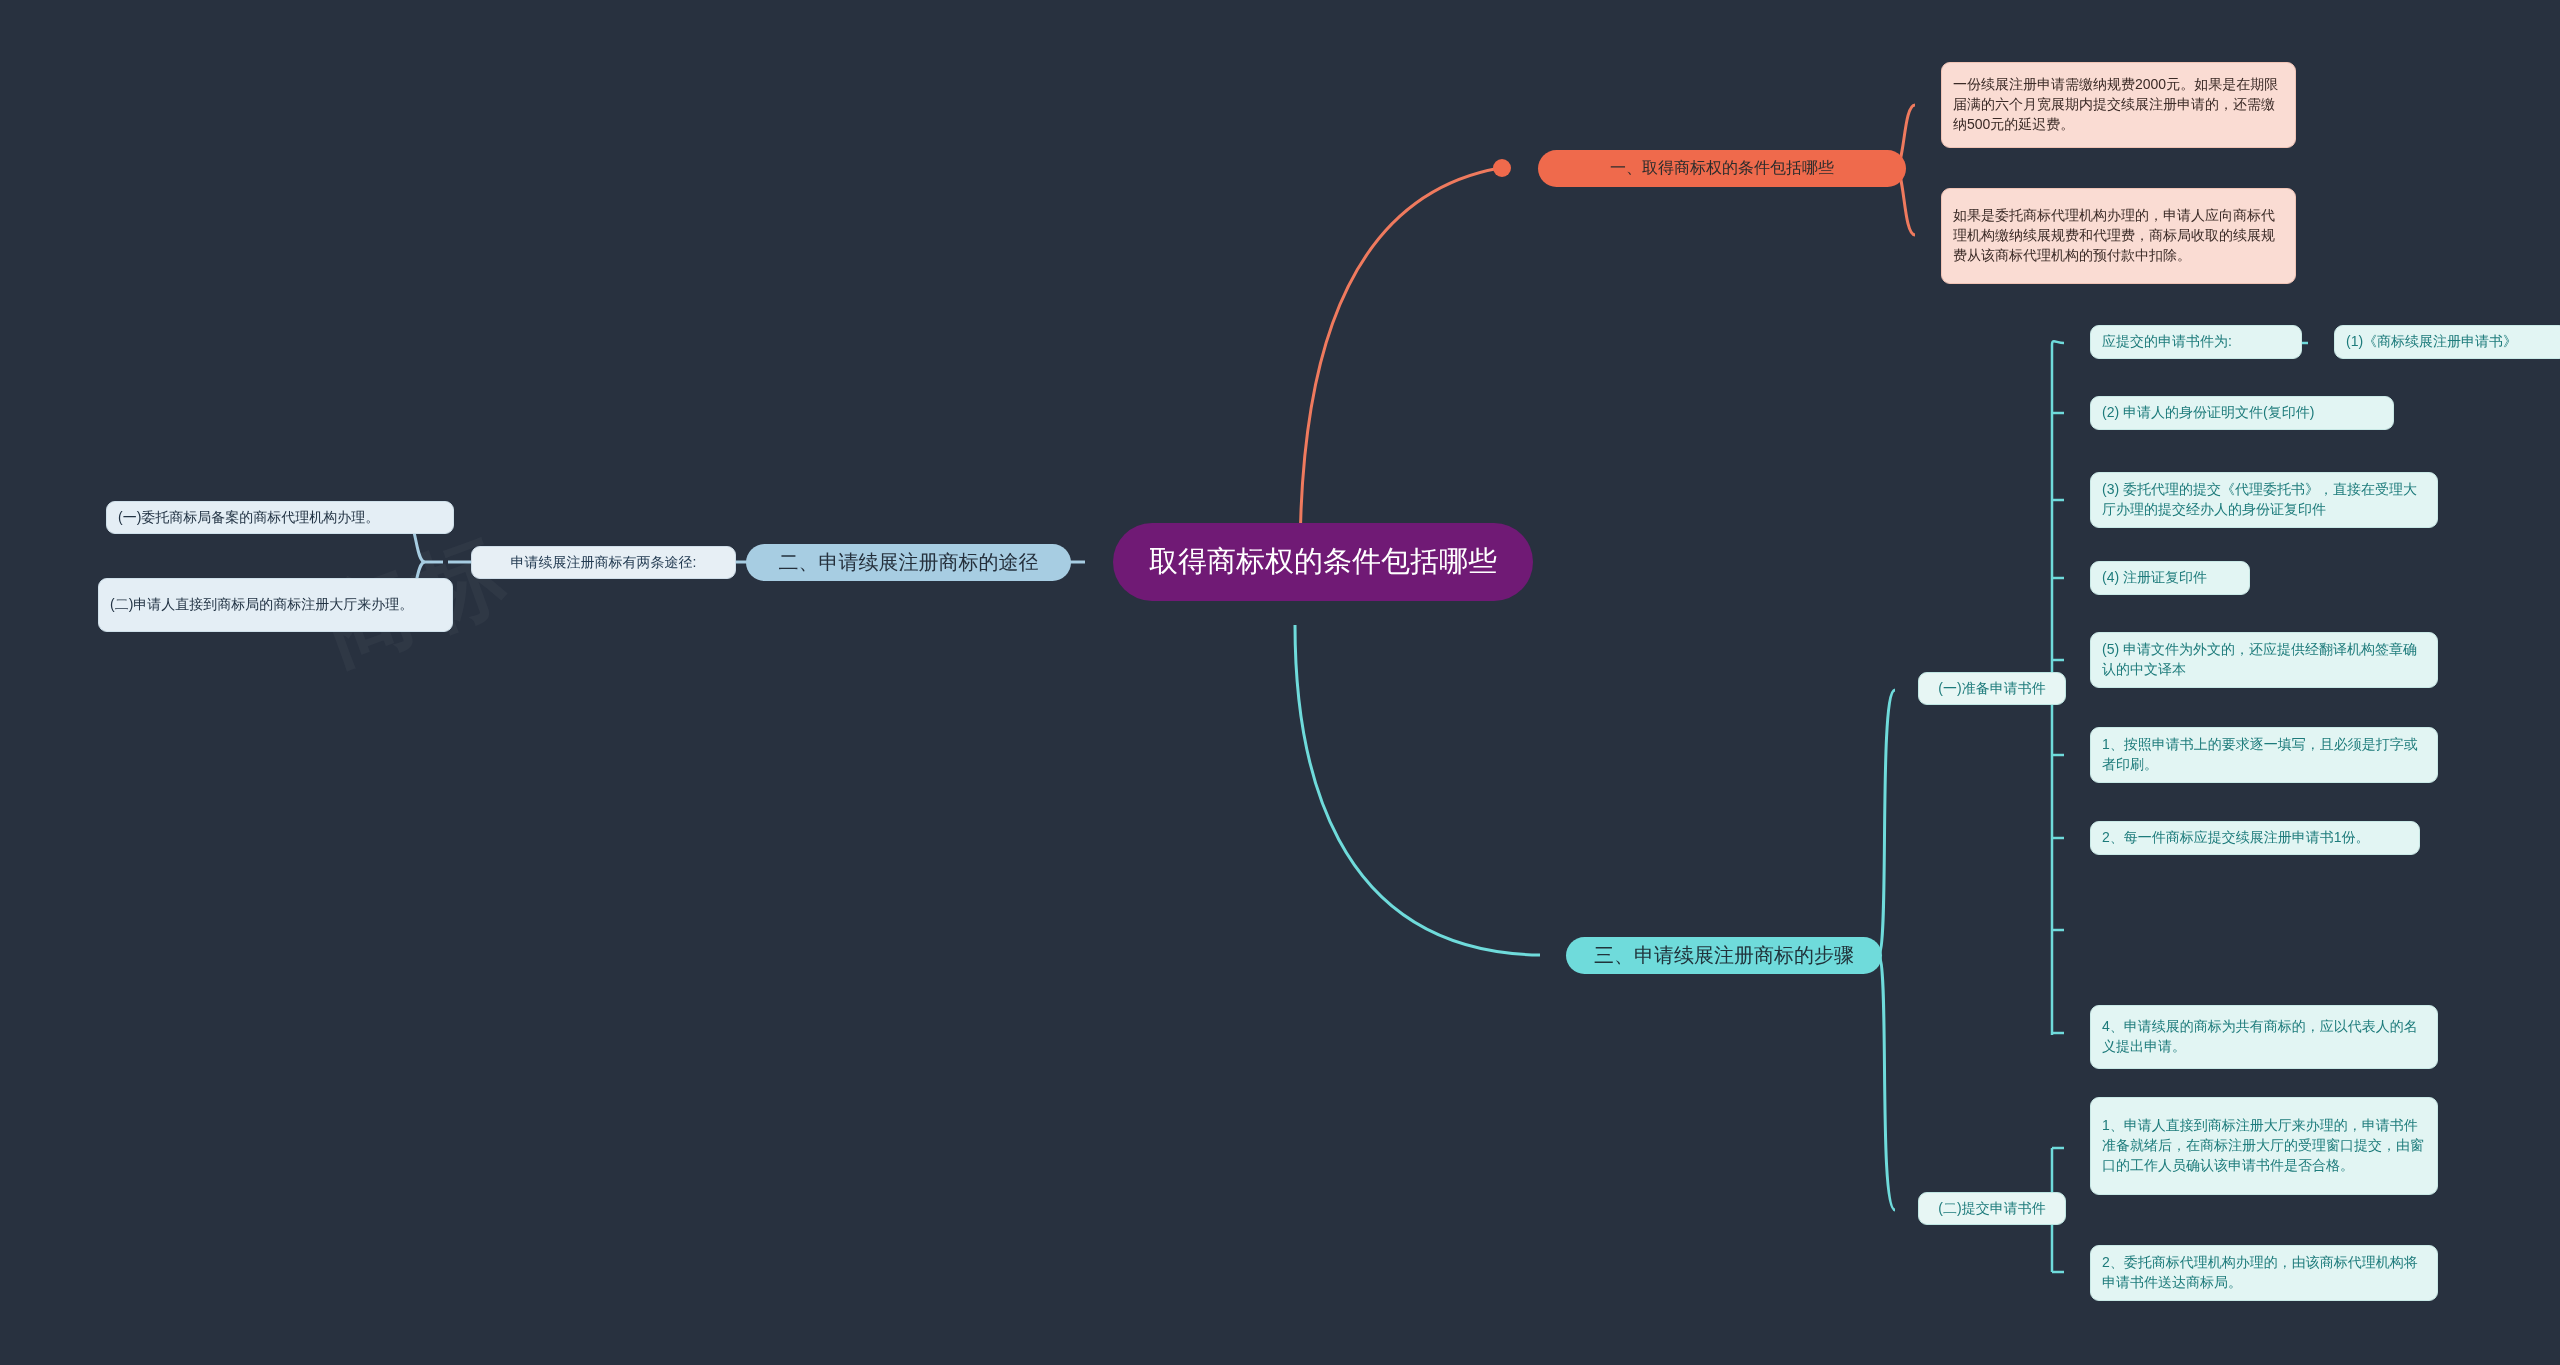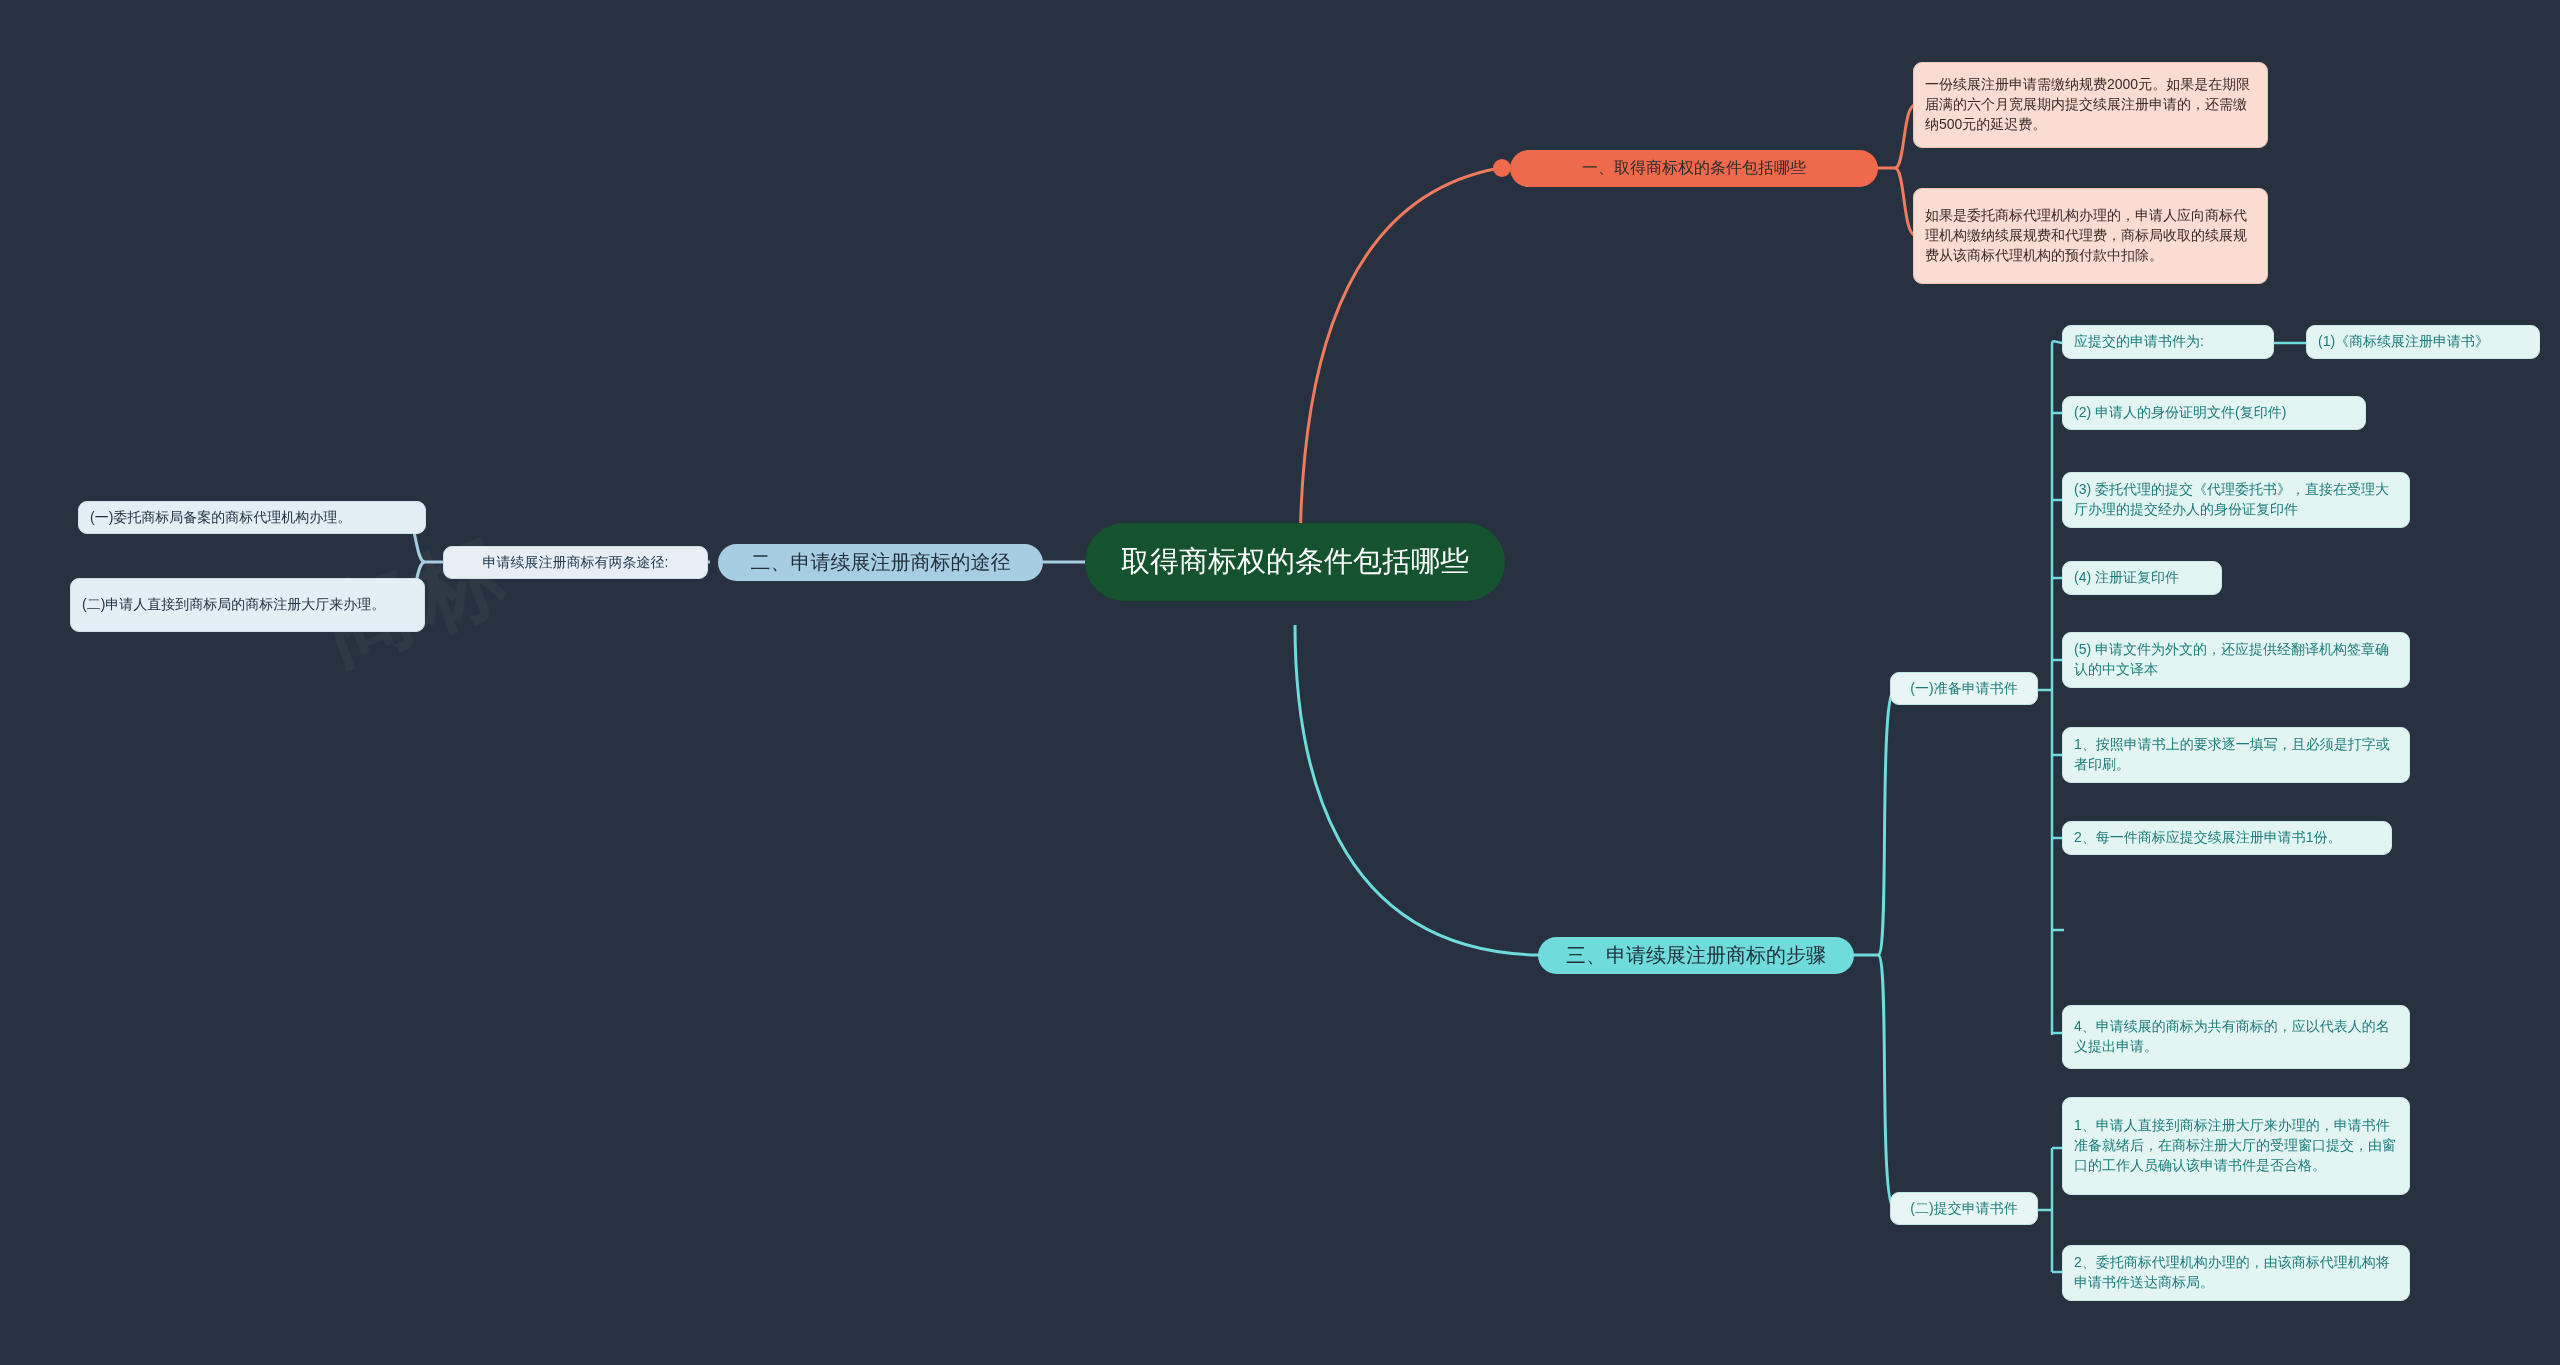--- a/index.html
+++ b/index.html
@@ -27,25 +27,26 @@
   .node {
     position: absolute;
     box-sizing: border-box;
     display: flex;
     align-items: center;
     justify-content: flex-start;
     border-radius: 10px;
     line-height: 1.42;
     white-space: pre-wrap;
     word-break: break-all;
+    margin-left: 28px;
   }
 
   
   .n-root {
-    background: #14532d;
+    background: #701a75;
     color: #ffffff;
     border-radius: 40px;
     font-size: 29px;
     text-align: center;
     justify-content: center;
     padding: 21px 26px;
     line-height: 1.42;
   }
 
   

